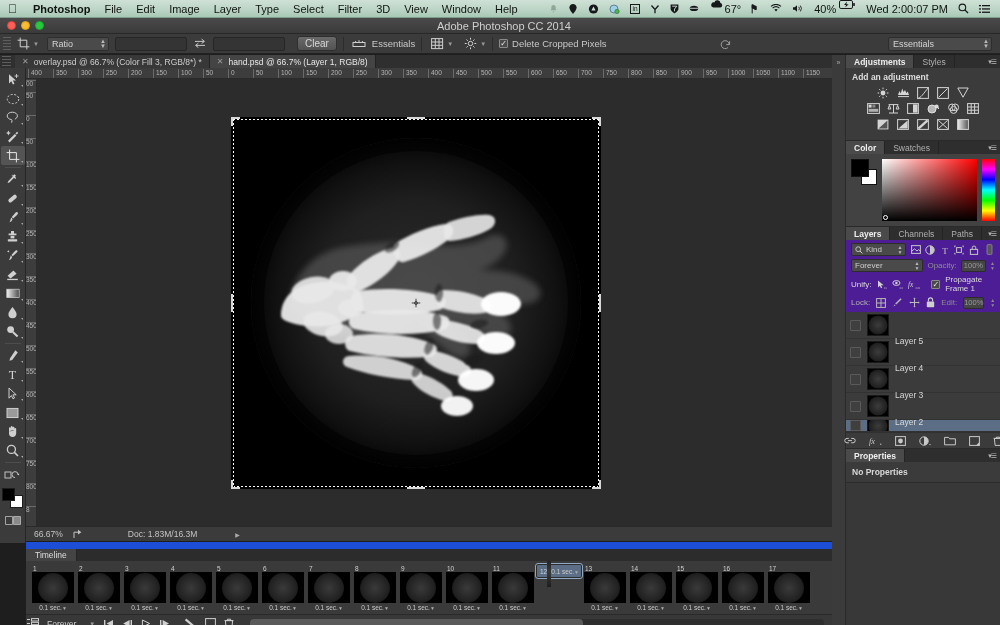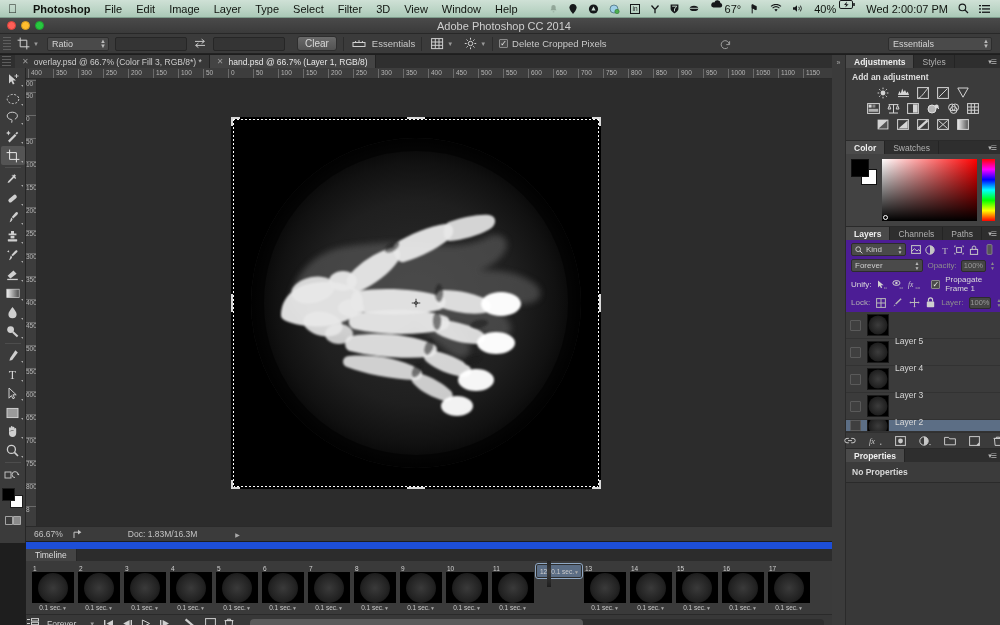--- a/index.html
+++ b/index.html
@@ -1241,21 +1241,21 @@
                 <path d="M5.5 1v9M1 5.5h9"></path>
                 <path d="M5.5.4 4.3 1.8h2.4zM5.5 10.6 4.3 9.2h2.4zM.4 5.5 1.8 4.3v2.4zM10.6 5.5 9.2 4.3v2.4z" fill="#b9b9b9" stroke="none"></path>
               </svg>
           </span>
           <span class="kicon">
             <svg width="9" height="11" viewBox="0 0 9 11" style="color:#cfcfcf">
                 <rect x=".8" y="4.6" width="7.4" height="5.6" rx=".8" fill="#cfcfcf"></rect>
                 <path d="M2.4 4.6V3a2.1 2.1 0 0 1 4.2 0v1.6" fill="none" stroke="#cfcfcf" stroke-width="1.1"></path>
               </svg>
           </span>
-          <span style="margin-left:auto;color:#8e8e8e">Layer:</span>
+          <span style="margin-left:auto;color:#8e8e8e">Edit:</span>
           <span class="opacbox">100%</span>
           <span style="font-size:5px;line-height:5px;color:#8a8a8a;text-align:center">▲<br>▼</span>
         </div>
       </div>
 
       <div class="layerlist">
         <div class="layer">
           <span class="eye"></span>
           <span class="lthumb">
               <i class="c"></i>

